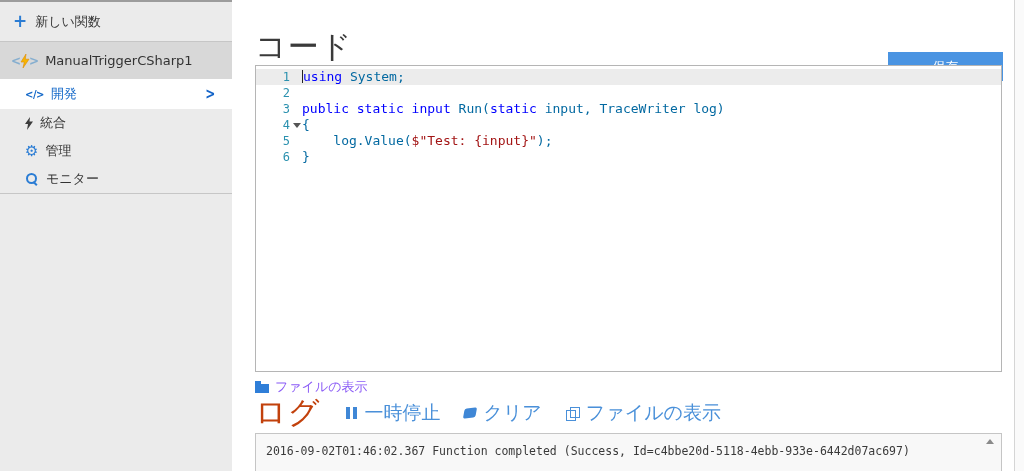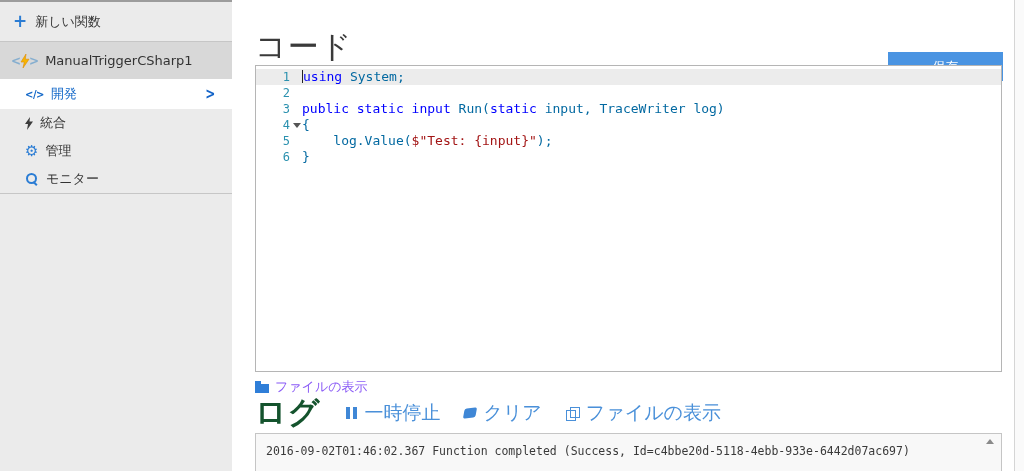--- a/index.html
+++ b/index.html
@@ -59,21 +59,21 @@
            vertical-align:-2px; }
 
   
   .files-link { position:absolute; left:23px; top:378px; display:flex; align-items:center; gap:6px;
                 color:#8b5cf6; font-size:13px; text-decoration:none; cursor:pointer; }
   .folder-icon { position:relative; width:14px; height:9px; background:#2f7ed8; display:inline-block; margin-top:2px; }
   .folder-icon::before { content:""; position:absolute; left:0; top:-3px; width:6px; height:3px; background:#2f7ed8; }
 
   
   .log-header { position:absolute; left:23px; top:392px; display:flex; align-items:center; }
-  .log-title { font-size:31px; font-weight:700; color:#14532d; letter-spacing:1px; margin-right:26px; }
+  .log-title { font-size:31px; font-weight:400; color:#c2410c; letter-spacing:1px; margin-right:26px; }
   .log-action { display:flex; align-items:center; gap:7px; color:#4a90d9; font-size:19px;
                 margin-right:24px; cursor:pointer; text-decoration:none; }
   .pause-icon { display:inline-flex; gap:3px; }
   .pause-icon i { width:4px; height:12px; background:#3f87d6; }
   .clear-icon { width:12px; height:10px; background:#3f87d6; transform:skewX(-18deg) rotate(-8deg);
                 border-radius:2px; display:inline-block; }
   .copy-icon { position:relative; width:13px; height:13px; display:inline-block; }
   .copy-icon::before { content:""; position:absolute; left:0; top:3px; width:8px; height:9px;
                        border:1.5px solid #4a90d9; background:#fff; }
   .copy-icon::after { content:""; position:absolute; left:4px; top:0; width:8px; height:9px;

